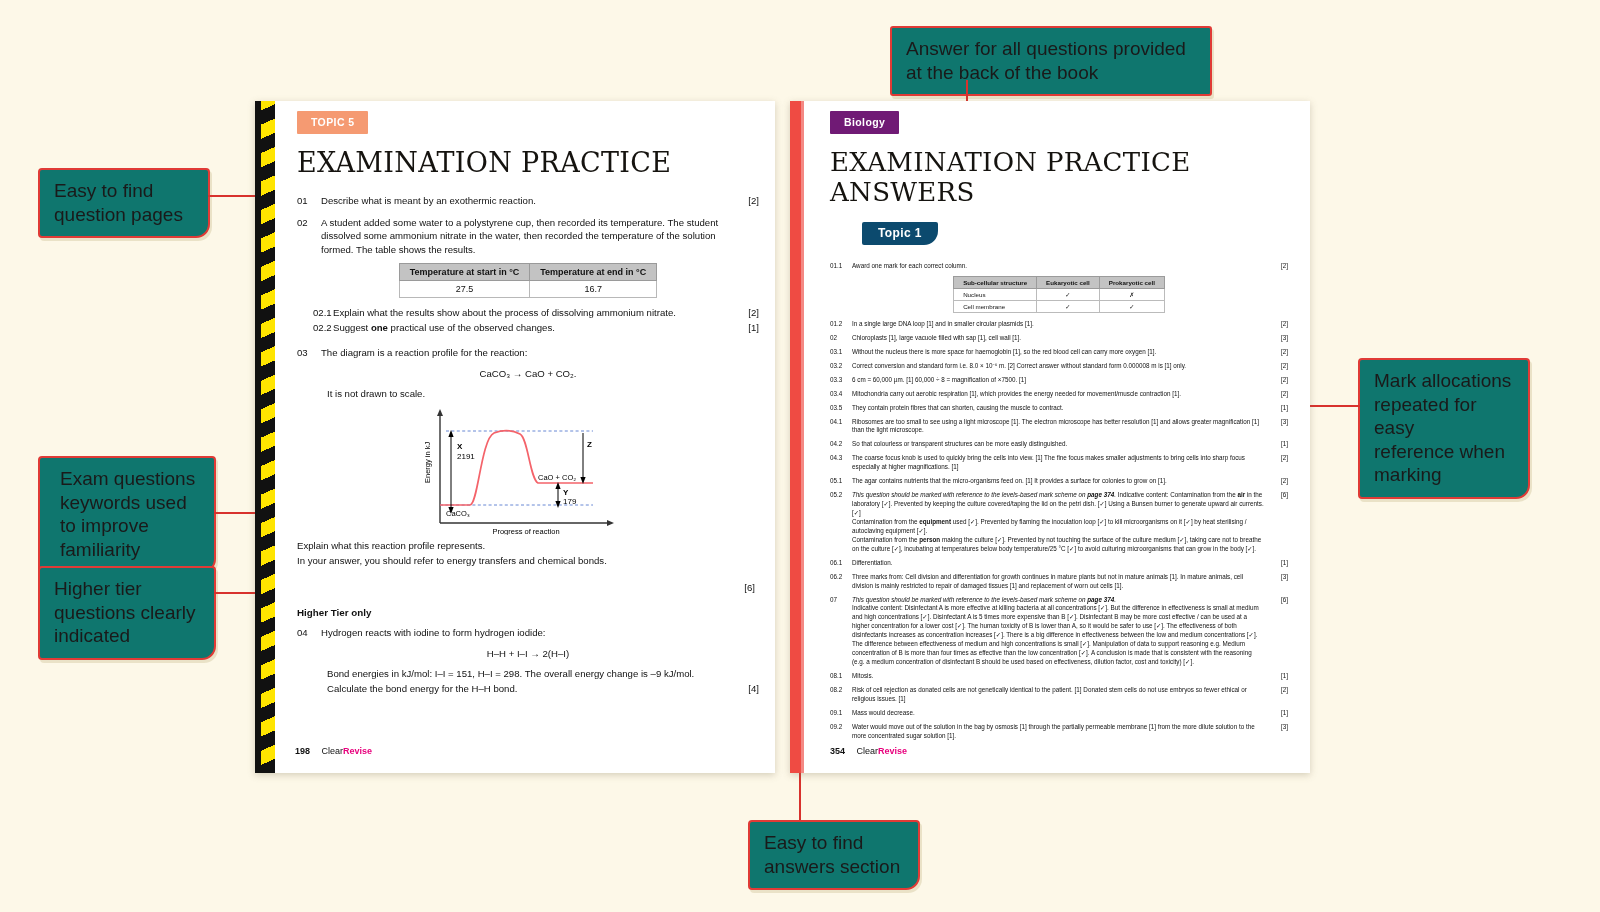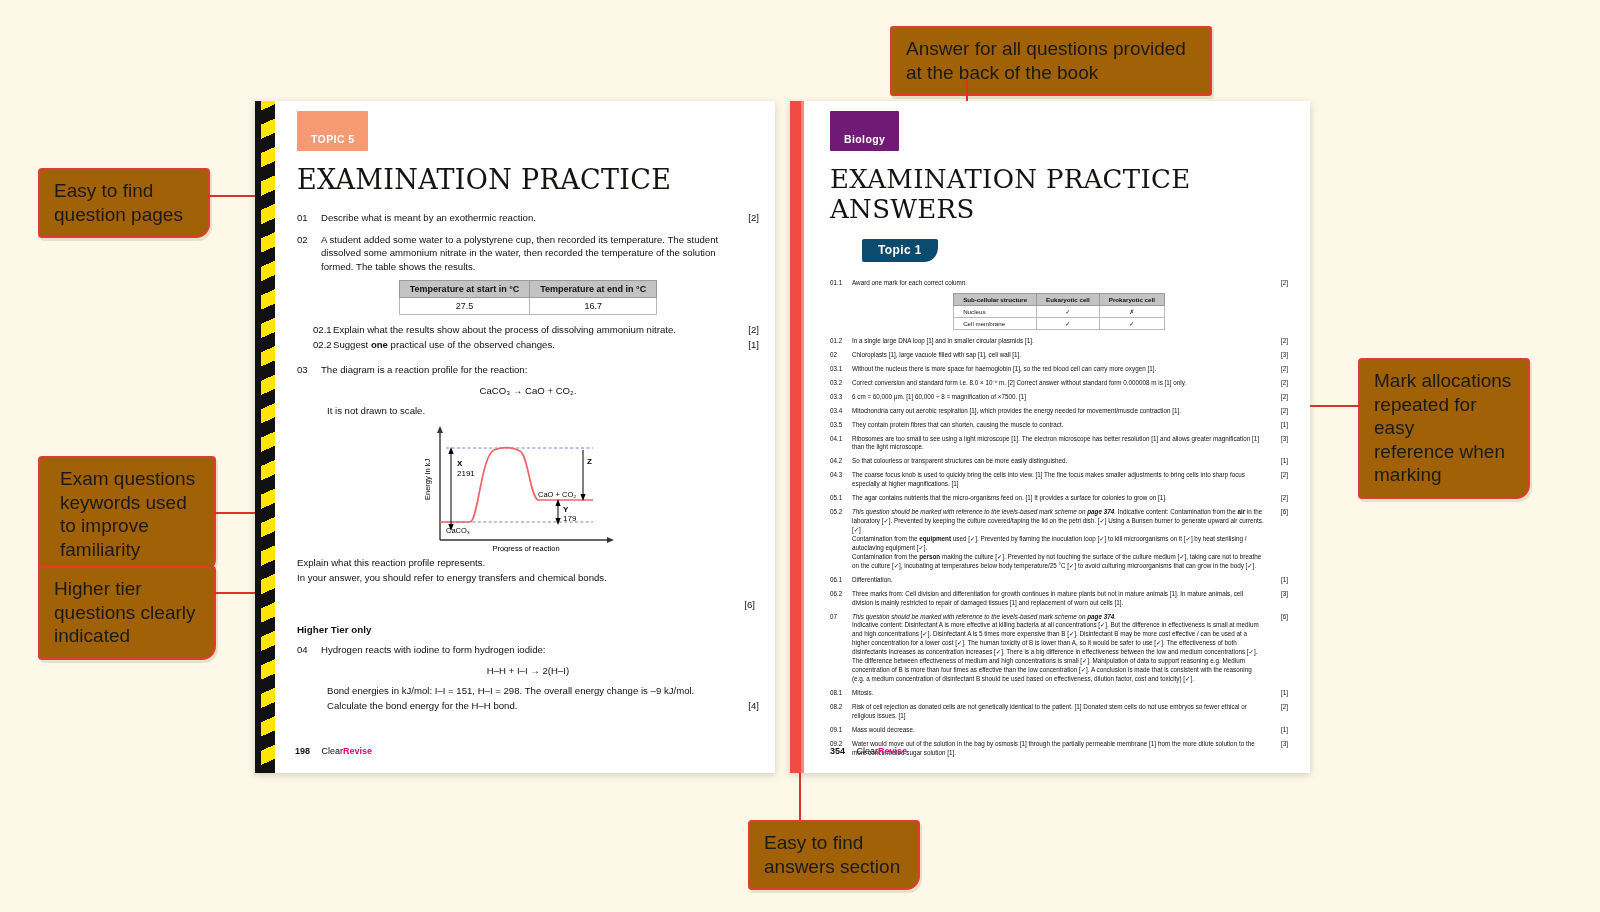--- a/index.html
+++ b/index.html
@@ -8,21 +8,21 @@
     width:1600px; height:912px;
     background:#fdf8e8;
     font-family:"Liberation Sans", sans-serif;
     position:relative;
     overflow:hidden;
   }
 
   
   .callout{
     position:absolute;
-    background:#a16207;
+    background:#0f766e;
     border:2px solid #e03b36;
     border-radius:4px 4px 14px 4px;
     padding:9px 14px 10px 14px;
     font-size:19px;
     line-height:1.24;
     color:#1a1a1a;
     box-shadow:2px 3px 0 rgba(210,200,160,.45);
     white-space:pre-line;
   }
   .callout.plain{ border-radius:3px; }
@@ -64,21 +64,21 @@
 
   .page-body{ position:absolute; left:20px; top:0; right:0; bottom:0; padding:10px 16px 0 22px; }
   .page-right .page-body{ left:14px; padding:10px 22px 0 26px; }
 
   
   .chip{
     display:inline-block;
     color:#fff;
     font-weight:bold;
     letter-spacing:.4px;
-    padding:22px 14px 6px 14px;
+    padding:5px 14px 6px 14px;
     font-size:10.5px;
   }
   .chip-orange{ background:#f59a72; border-radius:1px; }
   .chip-green{ background:#701a75; border-radius:1px 1px 1px 1px; }
   .chip-green-rt{ background:#0c4a6e; border-radius:2px 2px 14px 2px; font-size:12px; padding:4px 16px 5px 16px;margin-left:32px; }
 
   h1.page-title{
     font-family:"DejaVu Serif", serif;
     font-weight:normal;
     font-size:27px;

